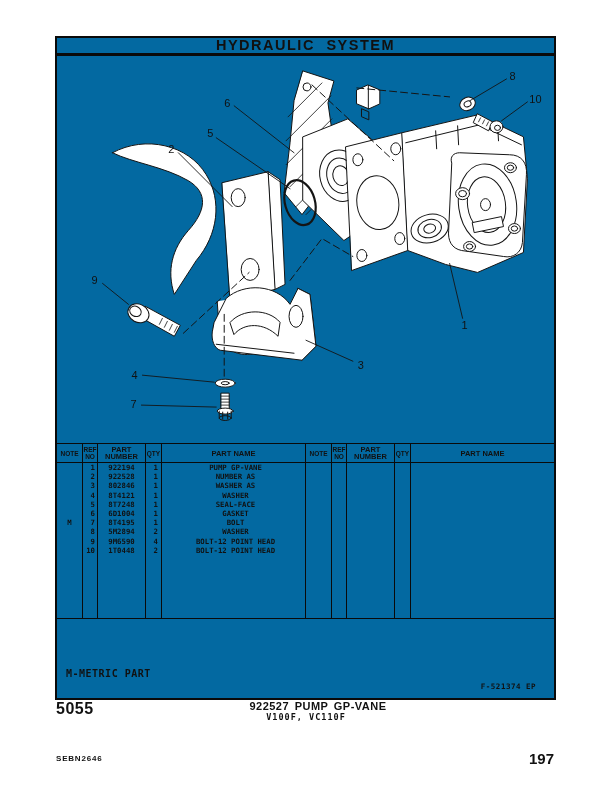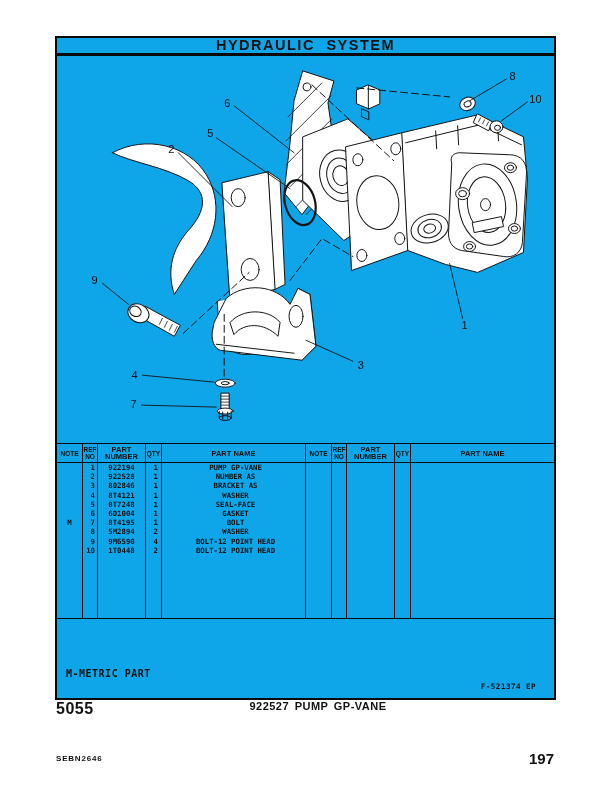--- a/index.html
+++ b/index.html
@@ -1,19 +1,19 @@
 <!DOCTYPE html>
 <html><head>
 <meta charset="utf-8">
 <style>
   html,body{margin:0;padding:0;background:#e8e8e8;}
   .page{position:relative;width:612px;height:792px;background:#ffffff;overflow:hidden;
         font-family:"Liberation Sans",sans-serif;color:#111;}
   .sheet{position:absolute;left:55px;top:36px;width:497px;height:660px;border:2px solid #0a0a0a;
-         box-sizing:content-box;background:#0ea5e9;}
+         box-sizing:content-box;background:#0369a1;}
   .title-bar{height:15px;border-bottom:3px solid #0a0a0a;text-align:center;
              font-weight:bold;font-size:14.5px;line-height:15px;letter-spacing:1.5px;word-spacing:6px;}
   .diagram{position:absolute;left:0;top:21px;width:497px;height:384px;}
   .diagram svg{display:block;}
 
   
   .ptable{position:absolute;left:0;top:405px;width:497px;height:176px;box-sizing:border-box;
           border-top:1.5px solid #0a0a0a;border-bottom:1.5px solid #0a0a0a;display:flex;}
   .half{flex:1;display:flex;flex-direction:column;position:relative;}
   .half.left{border-right:1px solid #0a0a0a;}
@@ -260,21 +260,21 @@
             <div class="cellline">1</div>
             <div class="cellline">1</div>
             <div class="cellline">1</div>
             <div class="cellline">2</div>
             <div class="cellline">4</div>
             <div class="cellline">2</div>
           </div>
           <div class="col name">
             <div class="cellline">PUMP GP-VANE</div>
             <div class="cellline">NUMBER AS</div>
-            <div class="cellline">BRACKET AS</div>
+            <div class="cellline">WASHER AS</div>
             <div class="cellline">WASHER</div>
             <div class="cellline">SEAL-FACE</div>
             <div class="cellline">GASKET</div>
             <div class="cellline">BOLT</div>
             <div class="cellline">WASHER</div>
             <div class="cellline">BOLT-12 POINT HEAD</div>
             <div class="cellline">BOLT-12 POINT HEAD</div>
           </div>
         </div>
       </div>
@@ -298,15 +298,16 @@
         </div>
       </div>
     </div>
 
     <div class="metric-note">M-METRIC PART</div>
     <div class="form-code">F-521374 EP</div>
   </div>
 
   <div class="section-num">5055</div>
   <div class="assembly-title">922527 PUMP GP-VANE</div>
+  <div class="models">V100F, VC110F</div>
   <div class="doc-num">SEBN2646</div>
   <div class="page-num">197</div>
 </div>
 
 </body></html>

